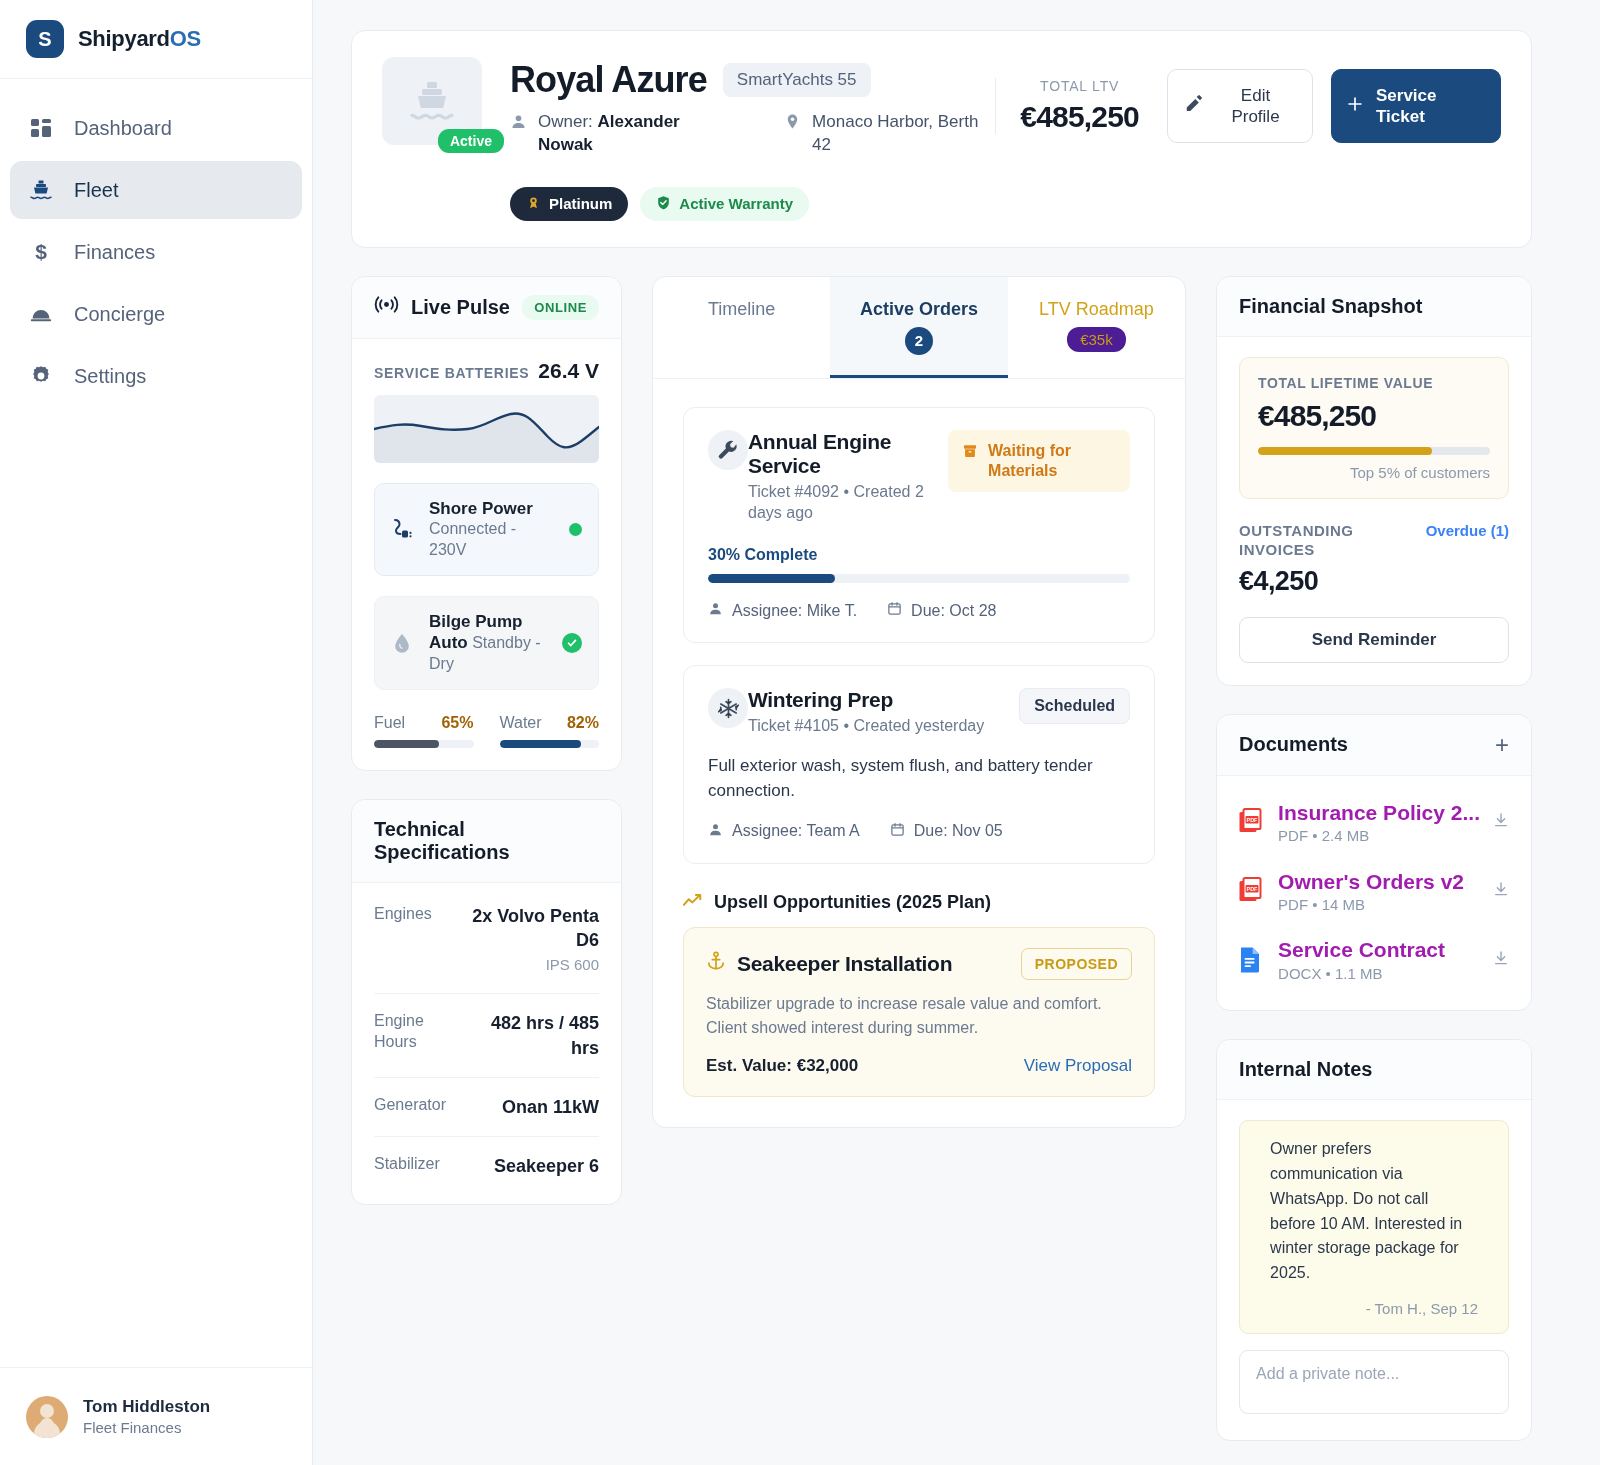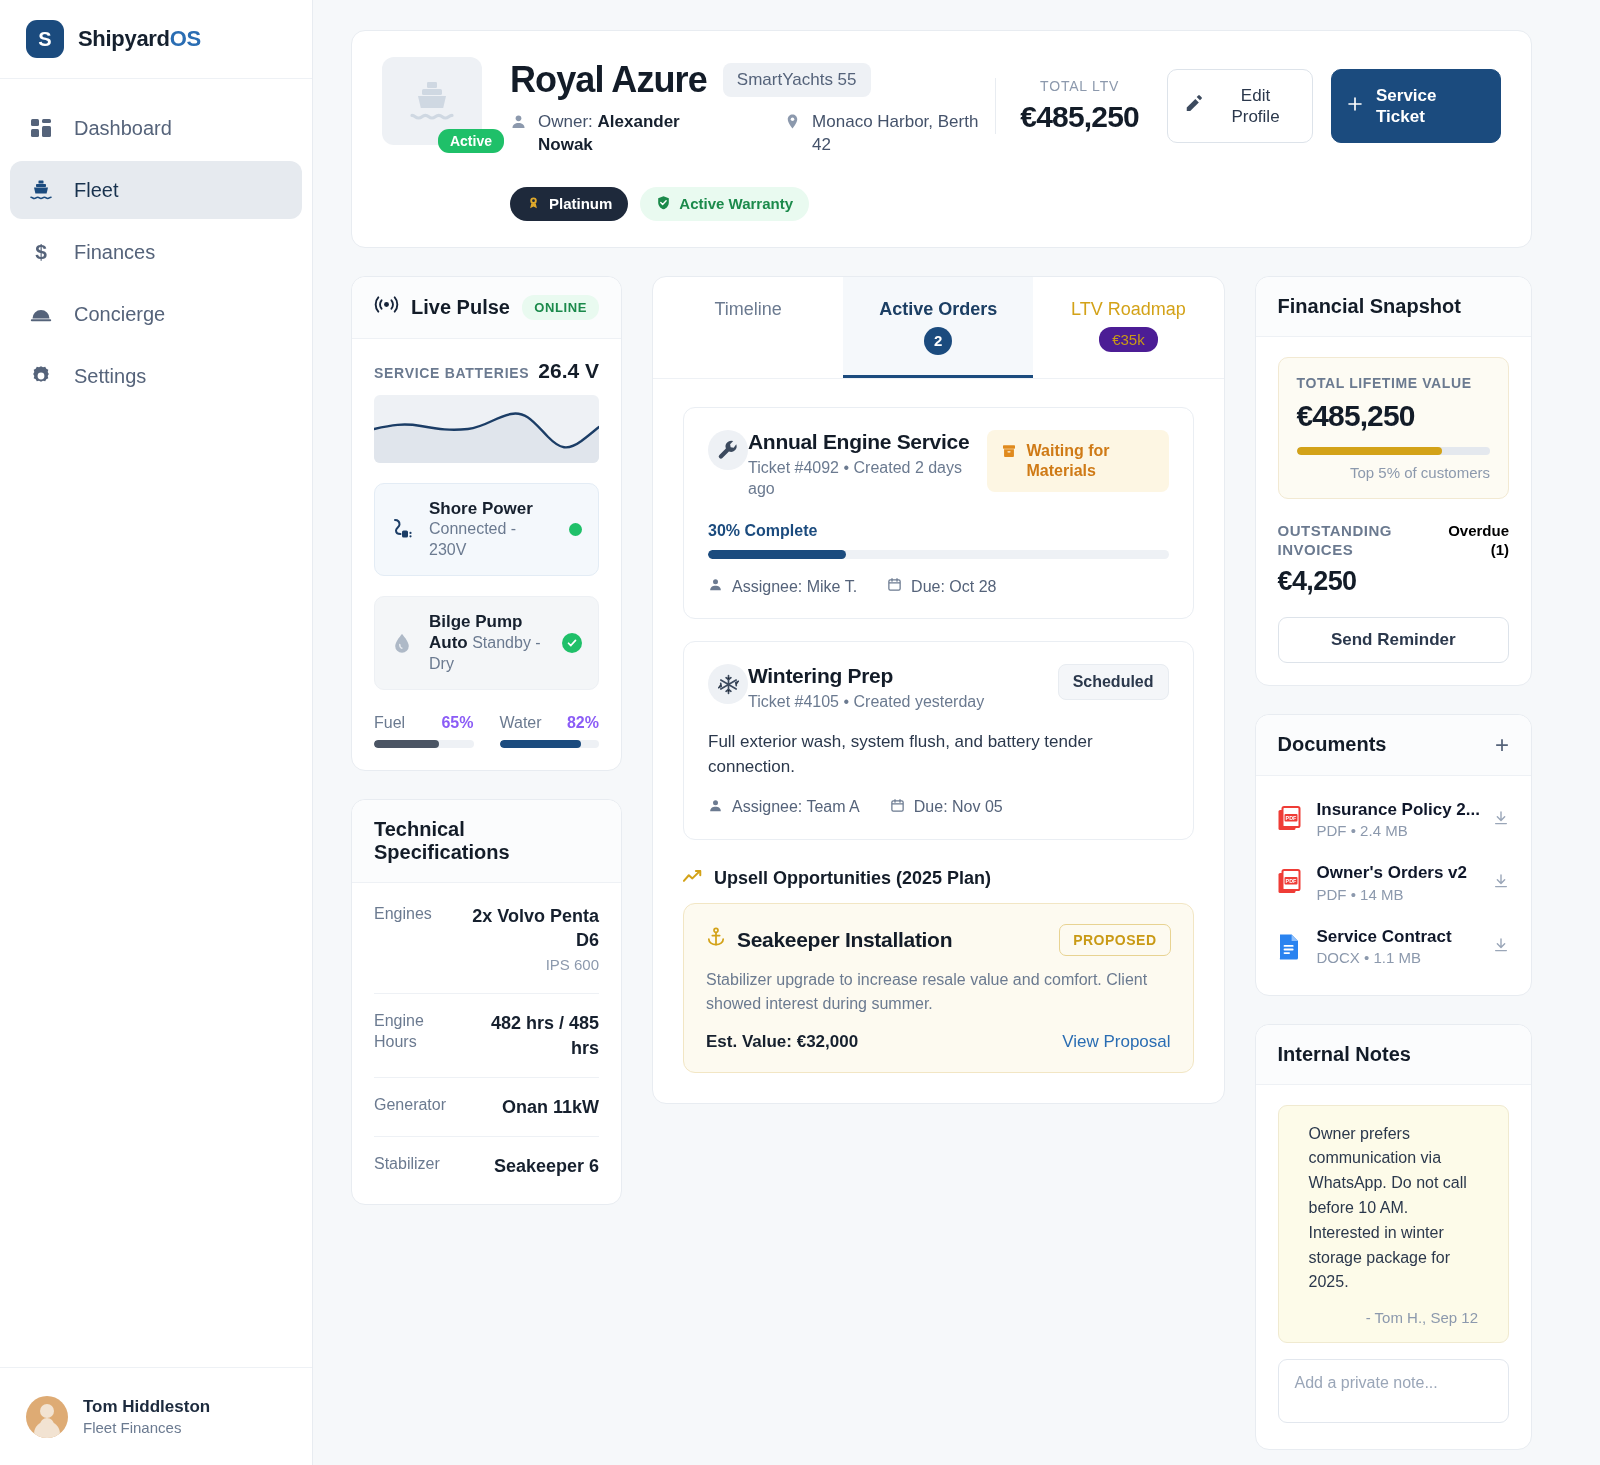--- a/index.html
+++ b/index.html
@@ -153,21 +153,21 @@
   .tile-txt { flex: 1 1 auto; min-width: 0; }
   .tile-name { font-size: 17px; font-weight: bold; color: #16202e; line-height: 1.25; }
   .tile-sub { font-size: 16px; color: #6b7a90; line-height: 1.3; }
   .dot-green { width: 13px; height: 13px; border-radius: 50%; background: #1fc069; flex:0 0 13px; }
   .check-green { width: 20px; height: 20px; border-radius: 50%; background: #1fc069; display:flex; align-items:center; justify-content:center; flex:0 0 20px; }
 
   .gauges { display: flex; gap: 26px; margin-top: 24px; }
   .gauge { flex: 1 1 0; min-width: 0; }
   .gauge-head { display: flex; align-items: baseline; justify-content: space-between; margin-bottom: 8px; }
   .gauge-name { font-size: 16px; color: #6b7a90; }
-  .gauge-pct { font-size: 16px; font-weight: bold; color: #8b5cf6; text-align: right; }
+  .gauge-pct { font-size: 16px; font-weight: bold; color: #a16207; text-align: right; }
   .gauge-track { height: 8px; border-radius: 4px; background: #eef1f5; overflow: hidden; }
   .gauge-fill { height: 100%; border-radius: 4px; }
 
   .spec-row {
     display: flex; align-items: flex-start; justify-content: space-between; gap: 14px;
     padding: 17px 0; border-bottom: 1px solid #eef1f5;
   }
   .spec-row:last-child { border-bottom: none; }
   .spec-k { font-size: 16px; color: #6b7a90; flex: 0 0 auto; max-width: 95px; line-height: 1.3; }
   .spec-v { font-size: 18px; font-weight: bold; color: #16202e; text-align: right; line-height: 1.35; }
@@ -242,33 +242,33 @@
     background: #fdfbf3; border: 1px solid #f2e9d2; border-radius: 10px; padding: 17px 18px;
   }
   .ltv-cap { font-size: 14px; font-weight: bold; letter-spacing: .6px; color: #6b7a90; margin-bottom: 8px; }
   .ltv-big { font-size: 30px; font-weight: bold; letter-spacing: -.9px; color: #131c28; margin-bottom: 14px; }
   .ltv-track { height: 8px; background: #e4e8ee; border-radius: 4px; overflow: hidden; }
   .ltv-fill { height: 100%; background: #d3a218; border-radius: 4px; }
   .ltv-note { font-size: 15px; color: #8c99ad; text-align: right; margin-top: 9px; }
 
   .inv-row { display: flex; justify-content: space-between; gap: 10px; margin: 22px 0 6px 0; }
   .inv-cap { font-size: 15px; font-weight: bold; letter-spacing: .5px; color: #6b7a90; max-width: 140px; line-height: 1.3; }
-  .inv-over { font-size: 15px; font-weight: bold; color: #000000; text-align: right; line-height: 1.3; }
+  .inv-over { font-size: 15px; font-weight: bold; color: #3b82f6; text-align: center; line-height: 1.3; }
   .inv-amount { font-size: 27px; font-weight: bold; letter-spacing: -.6px; color: #131c28; }
   .send-btn {
     margin-top: 20px; width: 100%; height: 46px; border: 1px solid #dde3ea; background: #fff;
     border-radius: 9px; font-size: 17px; font-weight: bold; color: #2b384c;
     display: flex; align-items: center; justify-content: center; cursor: pointer;
   }
   .plus-btn { font-size: 24px; color: #55637a; cursor: pointer; line-height: 1; }
 
   .doc { display: flex; align-items: center; gap: 13px; padding: 11px 0; }
   .doc-ico { width: 26px; height: 30px; flex: 0 0 26px; display:flex; align-items:center; }
   .doc-txt { flex: 1 1 auto; min-width: 0; }
-  .doc-name { font-size: 17px; font-weight: bold; color: #0f172a; white-space: nowrap; overflow: hidden; text-overflow: ellipsis; line-height: 1.3; }
+  .doc-name { font-size: 21px; font-weight: bold; color: #a21caf; white-space: nowrap; overflow: hidden; text-overflow: ellipsis; line-height: 1.3; }
   .doc-meta { font-size: 15px; color: #8c99ad; line-height: 1.3; }
   .dl { flex: 0 0 16px; color: #9aa6b8; cursor: pointer; }
 
   .note {
     background: #fdfbe9; border: 1px solid #f0ead0; border-radius: 9px; padding: 16px 30px;
   }
   .note-text { font-size: 16px; color: #2b384c; line-height: 1.55; }
   .note-sig { font-size: 15px; color: #8c99ad; text-align: right; margin-top: 14px; }
   .note-input {
     margin-top: 16px; width: 100%; height: 64px; border: 1px solid #e2e7ee; border-radius: 9px;

